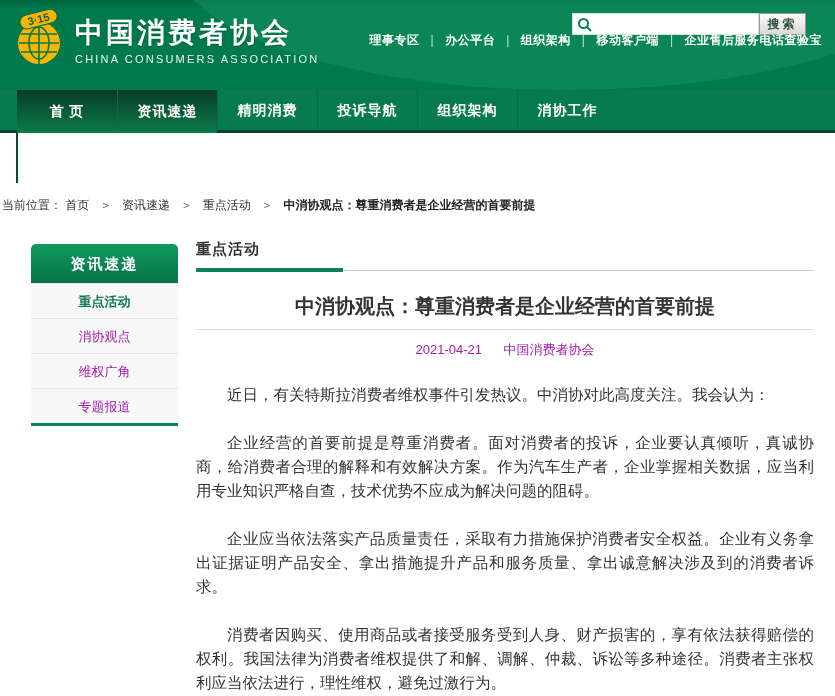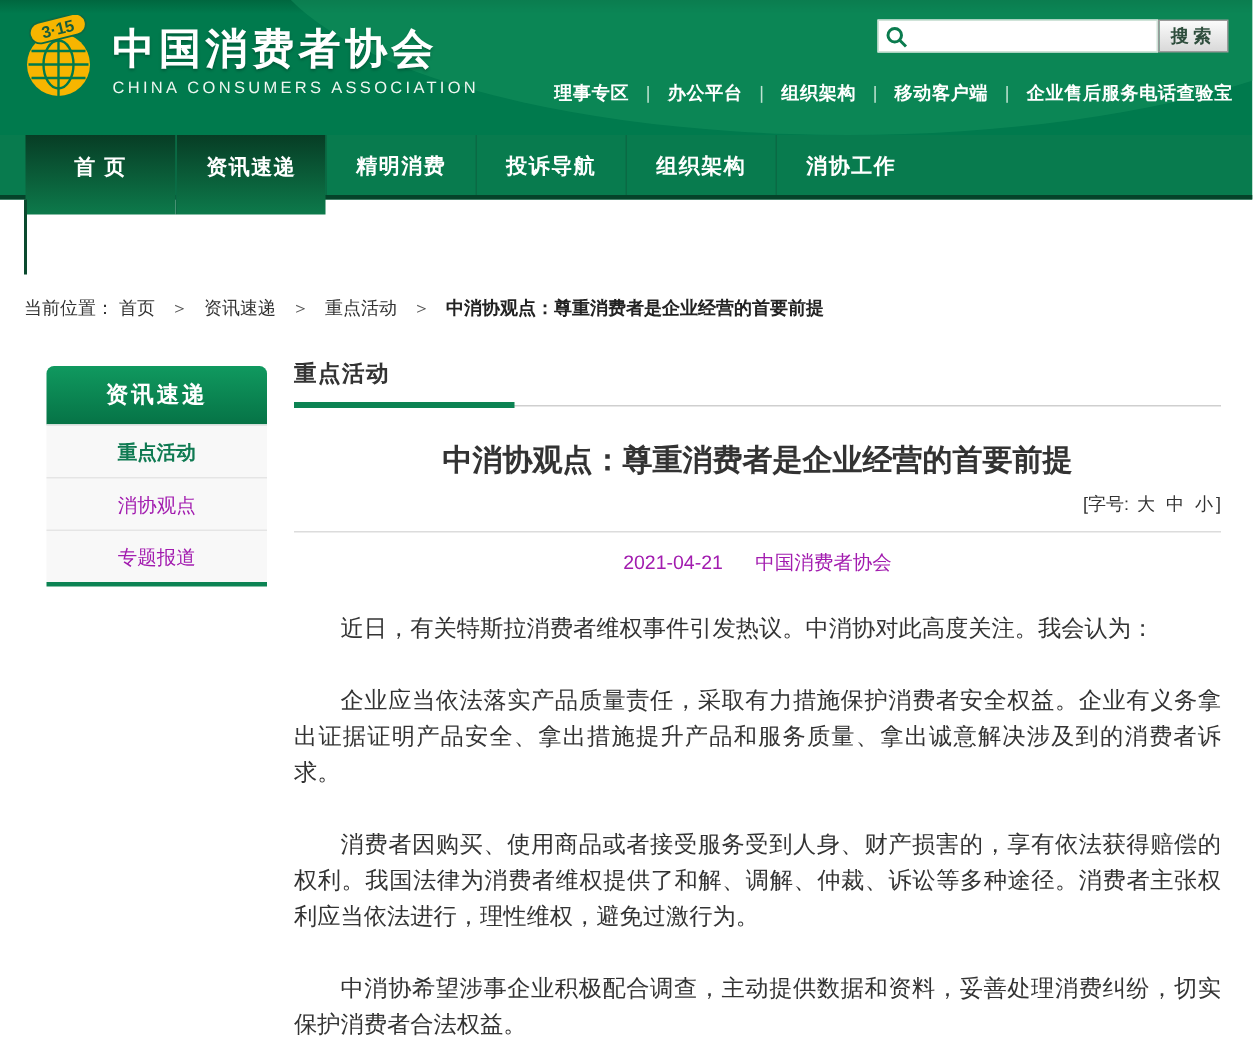--- a/index.html
+++ b/index.html
@@ -12,47 +12,47 @@
     background:linear-gradient(180deg,#00673f 0%,#007a4d 10%,#007a4d 100%); overflow:hidden; }
   .header .swoosh { position:absolute; right:-120px; top:-170px; width:780px; height:260px;
     background:#14905c; border-radius:50%; opacity:.55; }
   .logo-link { position:absolute; left:13px; top:8px; width:330px; height:74px; display:flex; align-items:flex-start; }
   .logo { width:52px; height:58px; margin-top:2px; }
   .brand { margin-left:10px; color:#fff; }
   .brand .cn { font-size:28px; font-weight:bold; letter-spacing:3px; line-height:34px; margin-top:8px;
     text-shadow:0 1px 2px rgba(0,0,0,.25); }
   .brand .en { font-size:11px; letter-spacing:2.2px; color:#eef7f1; margin-top:3px;text-align:right; }
 
-  .searchbar { position:absolute; top:13px; right:16px; height:22px; display:flex; }
+  .searchbar { position:absolute; top:13px; right:29px; height:22px; display:flex; }
   .search-input-wrap { position:relative; width:187px; height:22px; background:#fff; border:1px solid #cfe3d8; }
   .search-input-wrap svg { position:absolute; left:4px; top:3px; }
   .search-input { position:absolute; left:24px; top:0; width:160px; height:20px; border:none; outline:none;
     font-size:12px; background:transparent; }
   .search-btn { width:47px; height:22px; margin-left:0; border:1px solid #9b9b9b;
     background:linear-gradient(180deg,#fbfbfb,#d9d9d9); color:#2e4d3c; font-size:12px; font-weight:bold;
     letter-spacing:3px; cursor:pointer; }
 
-  .quick-links { position:absolute; top:54px; right:13px; font-size:12px; font-weight:bold; color:#fff;
+  .quick-links { position:absolute; top:32px; right:13px; font-size:12px; font-weight:bold; color:#fff;
     letter-spacing:.5px; white-space:nowrap; }
   .quick-links a { color:#fff; text-decoration:none; }
   .quick-links .sep { color:#bfe3d2; margin:0 11px; font-weight:normal; }
 
   
   .nav { position:absolute; left:0; top:90px; width:835px; height:43px; background:#087b4e;
     border-bottom:3px solid #05432a; display:flex; padding-left:17px; }
   .nav-tab { width:100px; height:40px; line-height:40px; text-align:center; color:#fff; font-size:14px;
     font-weight:bold; letter-spacing:1px; cursor:pointer; border-left:1px solid #0a6a44; }
   .nav-tab:first-child { border-left:none; }
-  .nav-tab.dark { background:linear-gradient(180deg,#073d25 0%,#0d7a4b 100%); height:53px; line-height:43px;
-    margin-bottom:-3px; }
+  .nav-tab.dark { background:linear-gradient(180deg,#073d25 0%,#0d7a4b 100%); height:43px; line-height:43px;
+    margin-bottom:-3px;font-family:Liberation Serif, serif; }
 
   .left-tick { position:absolute; left:16px; top:133px; width:2px; height:50px; background:#0a4a2e; }
 
   
-  .breadcrumb { position:absolute; left:16px; top:197px; font-size:12px; color:#333; white-space:nowrap; }
+  .breadcrumb { position:absolute; left:2px; top:197px; font-size:12px; color:#333; white-space:nowrap; }
   .breadcrumb a { color:#333; text-decoration:none; }
   .breadcrumb .sep { margin:0 7px; color:#555; }
   .breadcrumb .current { font-weight:bold; color:#222; }
 
   
   .sidebar { position:absolute; left:31px; top:244px; width:147px; border-bottom:3px solid #0c8353; }
   .sidebar-head { height:39px; line-height:39px; text-align:center; color:#fff; font-size:15px; font-weight:bold;
     letter-spacing:2px; background:linear-gradient(180deg,#10995f 0%,#067346 100%); border-radius:5px 5px 0 0; }
   .sidebar-item { height:35px; line-height:35px; text-align:center; font-size:13px; color:#a21caf;
     background:#f8f8f8; border-top:1px solid #e5e5e5; cursor:pointer; }
@@ -141,46 +141,42 @@
     <span class="sep">＞</span>
     <a>重点活动</a>
     <span class="sep">＞</span>
     <span class="current">中消协观点：尊重消费者是企业经营的首要前提</span>
   </div>
 
   <div class="sidebar">
     <div class="sidebar-head">资讯速递</div>
     <div class="sidebar-item active">重点活动</div>
     <div class="sidebar-item">消协观点</div>
+    <div class="sidebar-item">维权广角</div>
     <div class="sidebar-item">专题报道</div>
   </div>
 
   <div class="main">
     <div class="section-head">
       <span class="section-title">重点活动</span>
       <div class="section-underline"></div>
     </div>
 
     <h1 class="article-title">中消协观点：尊重消费者是企业经营的首要前提</h1>
 
-    <div class="fontsize-row">
-      <span>[字号:</span>
-      <a>大</a>
-      <a>中</a>
-      <a>小</a><span>]</span>
-    </div>
 
     <div class="title-divider"></div>
 
     <div class="date-row">
       <span>2021-04-21</span>
       <span class="src">中国消费者协会</span>
     </div>
 
     <div class="article-body">
       <p>近日，有关特斯拉消费者维权事件引发热议。中消协对此高度关注。我会认为：</p>
+      <p>企业经营的首要前提是尊重消费者。面对消费者的投诉，企业要认真倾听，真诚协商，给消费者合理的解释和有效解决方案。作为汽车生产者，企业掌握相关数据，应当利用专业知识严格自查，技术优势不应成为解决问题的阻碍。</p>
       <p>企业应当依法落实产品质量责任，采取有力措施保护消费者安全权益。企业有义务拿出证据证明产品安全、拿出措施提升产品和服务质量、拿出诚意解决涉及到的消费者诉求。</p>
       <p>消费者因购买、使用商品或者接受服务受到人身、财产损害的，享有依法获得赔偿的权利。我国法律为消费者维权提供了和解、调解、仲裁、诉讼等多种途径。消费者主张权利应当依法进行，理性维权，避免过激行为。</p>
       <p>中消协希望涉事企业积极配合调查，主动提供数据和资料，妥善处理消费纠纷，切实保护消费者合法权益。</p>
     </div>
   </div>
 
 </div>
 
 </body></html>

